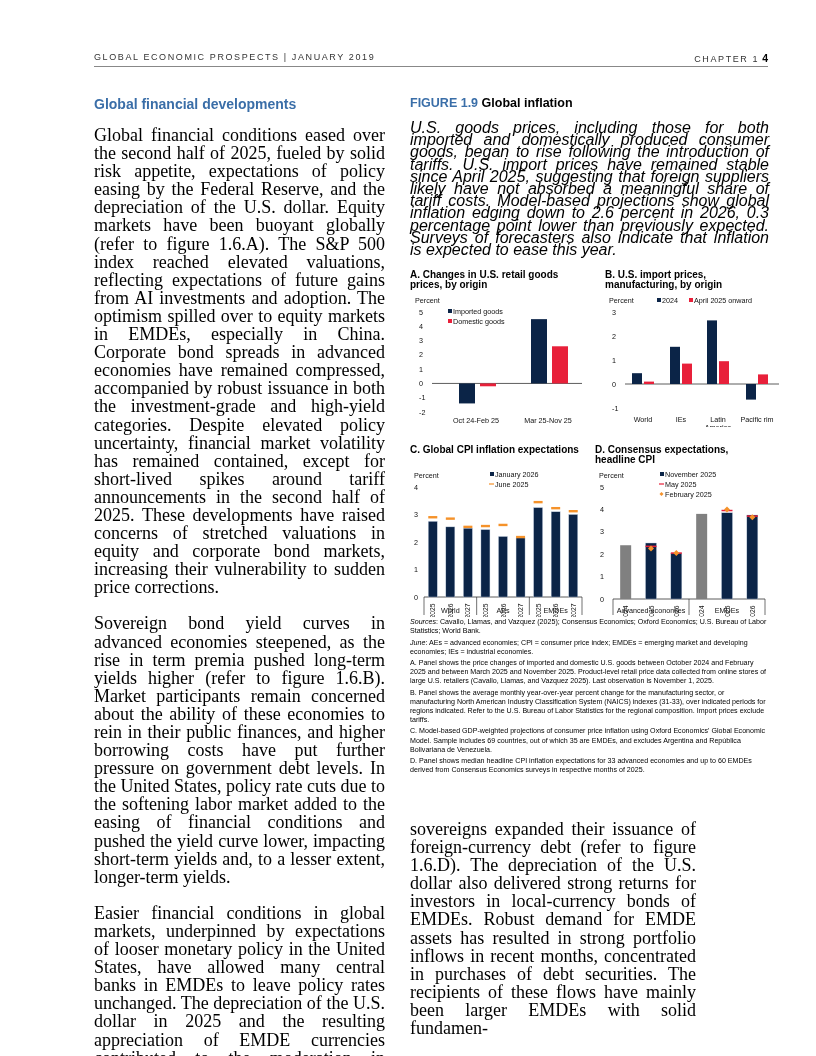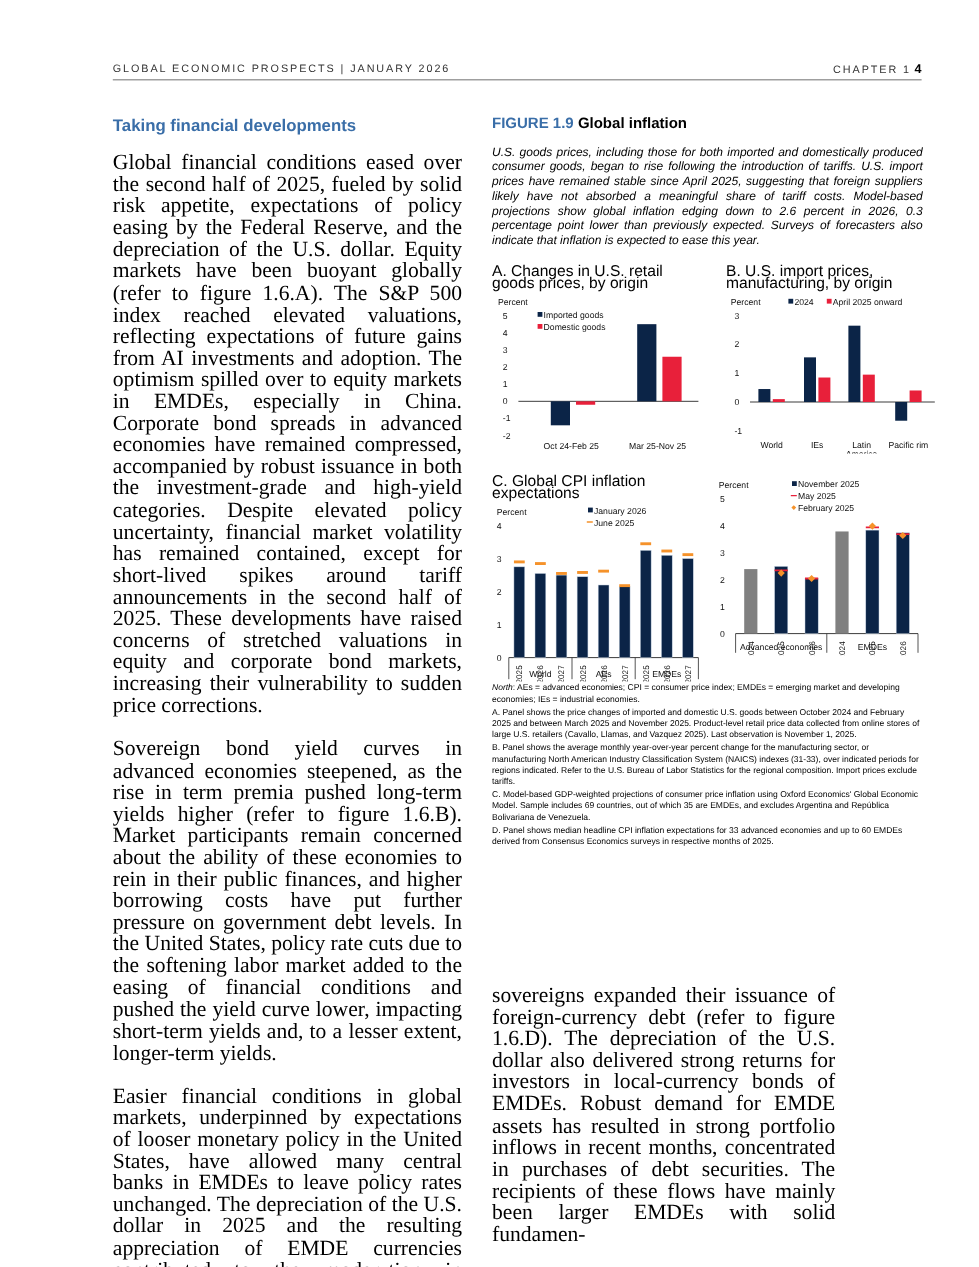--- a/index.html
+++ b/index.html
@@ -11,43 +11,43 @@
   .hdr .pg { font-weight:bold; font-size:10.5px; letter-spacing:0; color:#000; }
   .hdr-rule { position:absolute; left:94px; top:66px; width:674px; height:1px; background:#888; }
 
   .col-left { position:absolute; left:94px; top:96px; width:291px; }
   .sec-title { font-family:"Liberation Sans",sans-serif; color:#3a6ea8; font-size:14px; margin:0 0 14px 0; }
   .para { font-family:"Liberation Serif",serif; font-size:18px; line-height:18.1px; text-align:justify; margin:0 0 18px 0; hyphens:manual; }
 
   .fig { position:absolute; left:410px; top:96px; width:359px; font-family:"Liberation Sans",sans-serif; }
   .fig-title { font-size:12.5px; font-weight:bold; margin:0 0 12px 0; }
   .fig-title .num { color:#3a6ea8; }
-  .fig-sub { font-size:10px; font-style:italic; line-height:12.2px; text-align:justify; margin:0 0 14px 0; }
+  .fig-sub { font-size:16px; font-style:italic; line-height:12.2px; text-align:justify; margin:0 0 14px 0; }
   .panels { position:relative; height:345px; }
   .panel { position:absolute; width:176px; }
-  .panel h4 { font-size:13px; font-weight:normal; margin:0; line-height:10px; height:22px; }
+  .panel h4 { font-size:10px; font-weight:bold; margin:0; line-height:10px; height:22px; }
   .panel svg { display:block; }
   .notes { font-size:7.1px; line-height:9.2px; margin-top:3px; }
   .notes p { margin:0 0 2px 0; }
 
   .col-right-bottom { position:absolute; left:410px; top:820px; width:286px; }
 </style>
 </head>
 <body>
 
 <div>
   <div class="hdr">
-    <span class="left">GLOBAL ECONOMIC PROSPECTS | JANUARY 2026</span>
+    <span class="left">GLOBAL ECONOMIC PROSPECTS | JANUARY 2019</span>
     <span class="right"><span class="chap">CHAPTER 1</span><span class="pg">4</span></span>
   </div>
   <div class="hdr-rule"></div>
 </div>
 
 <div class="col-left">
-  <h2 class="sec-title">Taking financial developments</h2>
+  <h2 class="sec-title">Global financial developments</h2>
   <p class="para">Global financial conditions eased over the second half of 2025, fueled by solid risk appetite, expecta­tions of policy easing by the Federal Reserve, and the depreciation of the U.S. dollar. Equity markets have been buoyant globally (refer to figure 1.6.A). The S&amp;P 500 index reached elevated valuations, reflecting expectations of future gains from AI investments and adoption. The optimism spilled over to equity markets in EMDEs, especially in China. Corporate bond spreads in advanced economies have remained compressed, accompa­nied by robust issuance in both the investment-grade and high-yield categories. Despite elevated policy uncertainty, financial market volatility has remained contained, except for short-lived spikes around tariff announcements in the second half of 2025. These developments have raised concerns of stretched valuations in equity and corporate bond markets, increasing their vulnerability to sudden price corrections.</p>
   <p class="para">Sovereign bond yield curves in advanced econo­mies steepened, as the rise in term premia pushed long-term yields higher (refer to figure 1.6.B). Market participants remain concerned about the ability of these economies to rein in their public finances, and higher borrowing costs have put further pressure on government debt levels. In the United States, policy rate cuts due to the softening labor market added to the easing of financial conditions and pushed the yield curve lower, impacting short-term yields and, to a lesser extent, longer-term yields.</p>
   <p class="para">Easier financial conditions in global markets, underpinned by expectations of looser monetary policy in the United States, have allowed many central banks in EMDEs to leave policy rates unchanged. The depreciation of the U.S. dollar in 2025 and the resulting appreciation of EMDE currencies contributed to the moderation in inflation, which has provided room for EMDEs to respond to trade headwinds without being con­strained by exchange rate pressures (refer to figure 1.6.C).</p>
   <p class="para">While advanced economy term premia both risen, EMDE sovereign bond spreads have generally narrowed. Taking advantage of this, higher-rated</p>
 </div>
 
 <div class="fig">
   <div class="fig-title"><span class="num">FIGURE 1.9</span> <span>Global inflation</span></div>
   <div class="fig-sub">U.S. goods prices, including those for both imported and domestically produced consumer goods, began to rise following the introduction of tariffs. U.S. import prices have remained stable since April 2025, suggesting that foreign suppliers likely have not absorbed a meaningful share of tariff costs. Model-based projections show global inflation edging down to 2.6 percent in 2026, 0.3 percentage point lower than previously expected. Surveys of forecasters also indicate that inflation is expected to ease this year.</div>
 
@@ -150,20 +150,21 @@
           <text x="40.333333333333336" y="146" font-size="7.2" font-family="&quot;Liberation Sans&quot;, sans-serif" fill="#111" text-anchor="middle">World</text>
           <text x="93" y="146" font-size="7.2" font-family="&quot;Liberation Sans&quot;, sans-serif" fill="#111" text-anchor="middle">AEs</text>
           <text x="145.66666666666669" y="146" font-size="7.2" font-family="&quot;Liberation Sans&quot;, sans-serif" fill="#111" text-anchor="middle">EMDEs</text>
           <rect x="80" y="5" width="4" height="4" fill="#0b2447"></rect>
           <text x="85" y="10" font-size="7.2" font-family="&quot;Liberation Sans&quot;, sans-serif" fill="#111" text-anchor="start">January 2026</text>
           <line x1="79" x2="84" y1="17" y2="17" stroke="#f5922a" stroke-width="1.2"></line>
           <text x="85" y="20" font-size="7.2" font-family="&quot;Liberation Sans&quot;, sans-serif" fill="#111" text-anchor="start">June 2025</text>
         </svg>
     </div>
     <div class="panel" style="left:185px;top:175px;">
+      <h4>D. Consensus expectations, headline CPI</h4>
       <svg id="chartD" width="176" height="150">
           <text x="4" y="11" font-size="7.2" font-family="&quot;Liberation Sans&quot;, sans-serif" fill="#111" text-anchor="start">Percent</text>
           <text x="5" y="134.5" font-size="7.2" font-family="&quot;Liberation Sans&quot;, sans-serif" fill="#111" text-anchor="start">0</text>
           <text x="5" y="112.1" font-size="7.2" font-family="&quot;Liberation Sans&quot;, sans-serif" fill="#111" text-anchor="start">1</text>
           <text x="5" y="89.69999999999999" font-size="7.2" font-family="&quot;Liberation Sans&quot;, sans-serif" fill="#111" text-anchor="start">2</text>
           <text x="5" y="67.3" font-size="7.2" font-family="&quot;Liberation Sans&quot;, sans-serif" fill="#111" text-anchor="start">3</text>
           <text x="5" y="44.89999999999999" font-size="7.2" font-family="&quot;Liberation Sans&quot;, sans-serif" fill="#111" text-anchor="start">4</text>
           <text x="5" y="22.5" font-size="7.2" font-family="&quot;Liberation Sans&quot;, sans-serif" fill="#111" text-anchor="start">5</text>
           <line x1="18" x2="170" y1="132" y2="132" stroke="#333" stroke-width="0.8"></line>
           <rect x="25.166666666666664" y="78.24000000000001" width="11" height="53.75999999999999" fill="#808080" stroke="none" stroke-width="0.4"></rect>
@@ -195,21 +196,22 @@
           <text x="70" y="10" font-size="7.2" font-family="&quot;Liberation Sans&quot;, sans-serif" fill="#111" text-anchor="start">November 2025</text>
           <line x1="64" x2="69" y1="17" y2="17" stroke="#e8203a" stroke-width="1.2"></line>
           <text x="70" y="20" font-size="7.2" font-family="&quot;Liberation Sans&quot;, sans-serif" fill="#111" text-anchor="start">May 2025</text>
           <path d="M66.5,25 L68.5,27 L66.5,29 L64.5,27 Z" fill="#f5922a"></path>
           <text x="70" y="30" font-size="7.2" font-family="&quot;Liberation Sans&quot;, sans-serif" fill="#111" text-anchor="start">February 2025</text>
         </svg>
     </div>
   </div>
 
   <div class="notes">
-    <p><i>North</i><span>: AEs = advanced economies; CPI = consumer price index; EMDEs = emerging market and developing economies; IEs = industrial economies.</span></p>
+    <p><i>Sources</i><span>: Cavallo, Llamas, and Vazquez (2025); Consensus Economics; Oxford Economics; U.S. Bureau of Labor Statistics; World Bank.</span></p>
+    <p><i>June</i><span>: AEs = advanced economies; CPI = consumer price index; EMDEs = emerging market and developing economies; IEs = industrial economies.</span></p>
     <p>A. Panel shows the price changes of imported and domestic U.S. goods between October 2024 and February 2025 and between March 2025 and November 2025. Product-level retail price data collected from online stores of large U.S. retailers (Cavallo, Llamas, and Vazquez 2025). Last observation is November 1, 2025.</p>
     <p>B. Panel shows the average monthly year-over-year percent change for the manufacturing sector, or manufacturing North American Industry Classification System (NAICS) indexes (31-33), over indicated periods for regions indicated. Refer to the U.S. Bureau of Labor Statistics for the regional composition. Import prices exclude tariffs.</p>
     <p>C. Model-based GDP-weighted projections of consumer price inflation using Oxford Economics' Global Economic Model. Sample includes 69 countries, out of which 35 are EMDEs, and excludes Argentina and República Bolivariana de Venezuela.</p>
     <p>D. Panel shows median headline CPI inflation expectations for 33 advanced economies and up to 60 EMDEs derived from Consensus Economics surveys in respective months of 2025.</p>
   </div>
 </div>
 
 <div class="col-right-bottom">
   <p class="para">sovereigns expanded their issuance of foreign-currency debt (refer to figure 1.6.D). The depreci­ation of the U.S. dollar also delivered strong returns for investors in local-currency bonds of EMDEs. Robust demand for EMDE assets has resulted in strong portfolio inflows in recent months, concentrated in purchases of debt securities. The recipients of these flows have mainly been larger EMDEs with solid fundamen-</p>
 </div>

